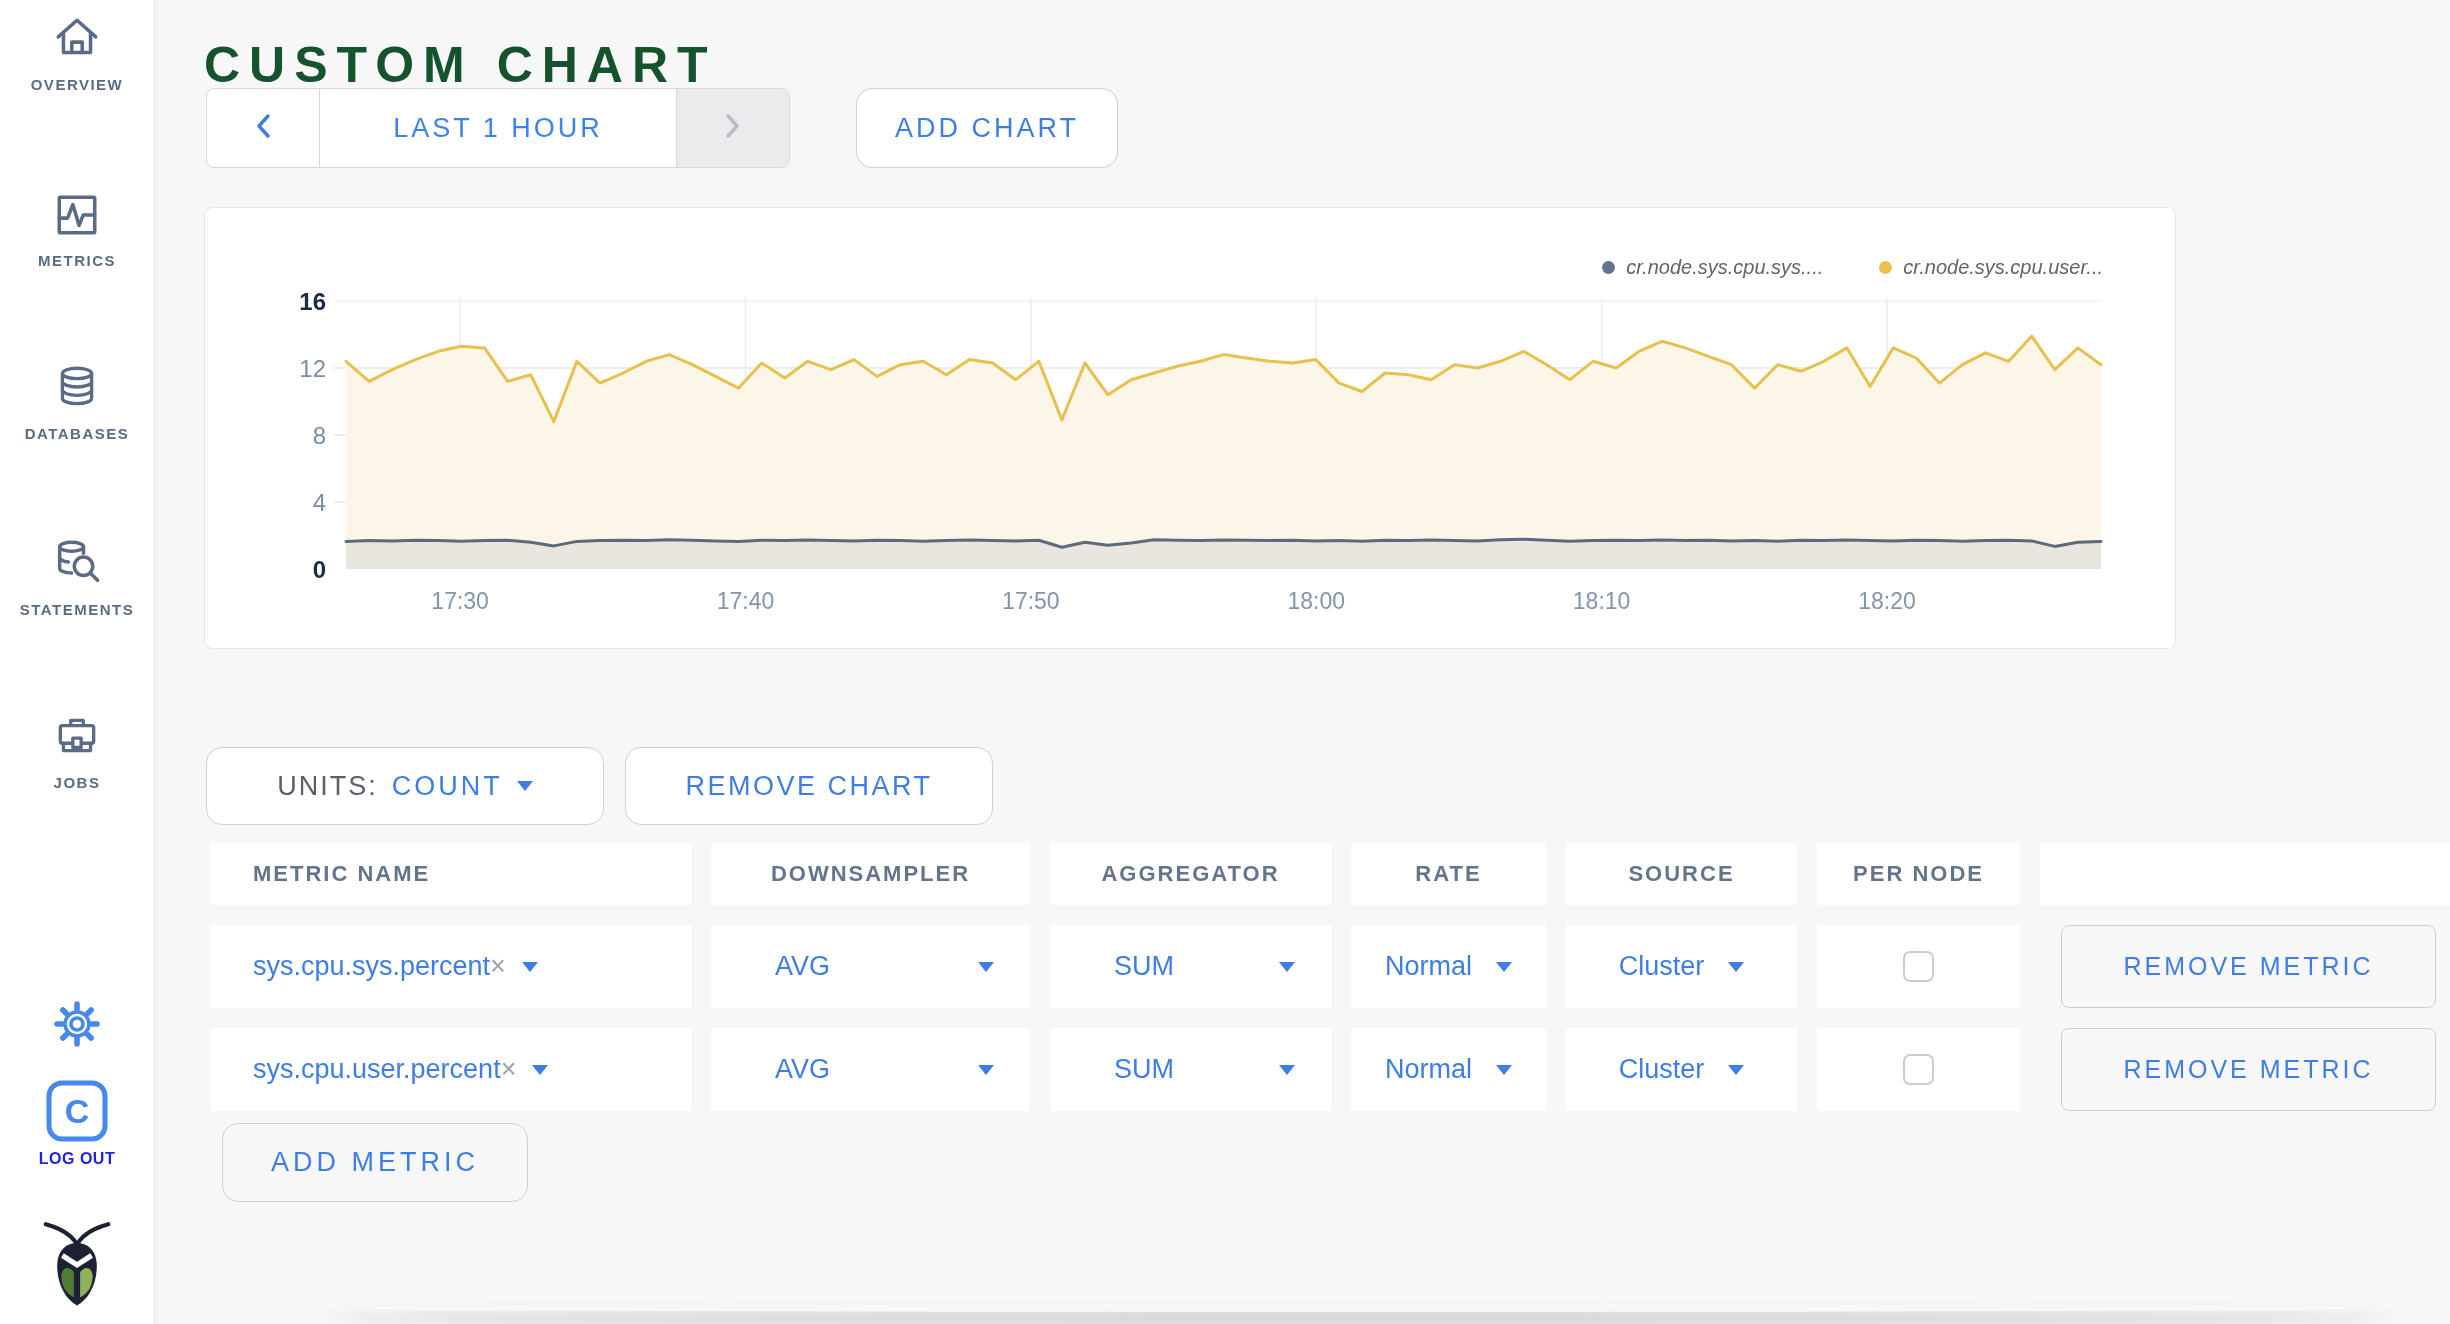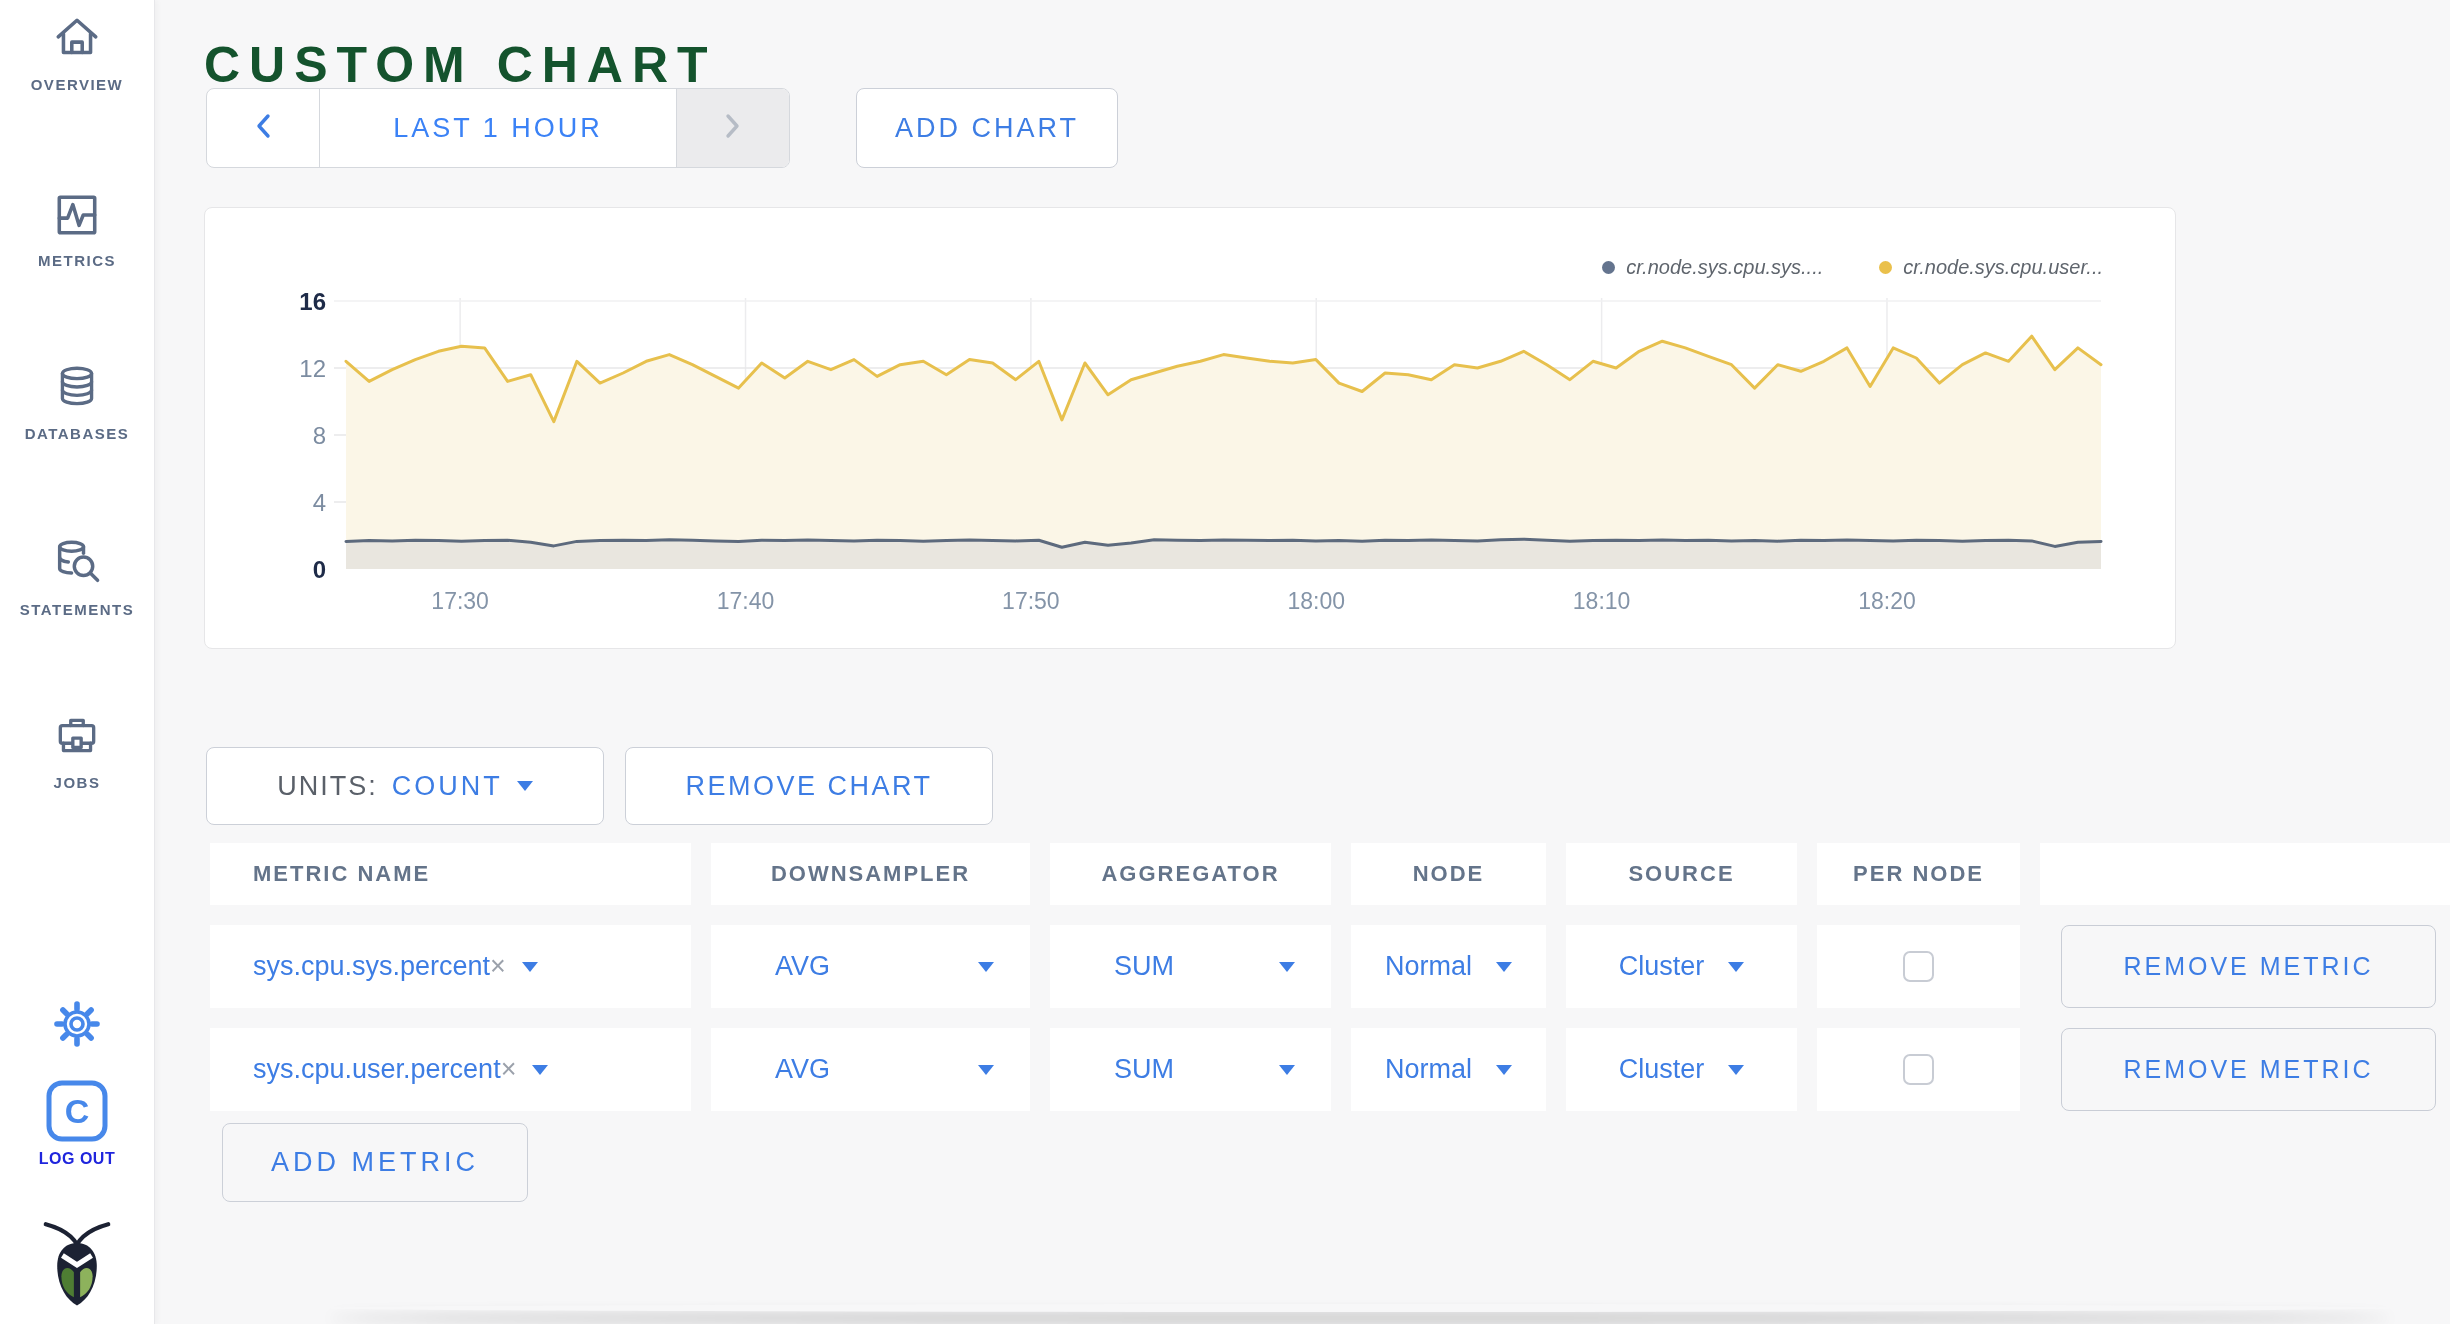--- a/index.html
+++ b/index.html
@@ -15,21 +15,21 @@
   
   .title{position:absolute;left:204px;top:2px;font-size:50px;font-weight:bold;letter-spacing:9px;color:#14532d;}
   .timescale{position:absolute;left:206px;top:88px;width:584px;height:80px;background:#fff;
              border:1px solid #d5d8dd;border-radius:8px;display:flex;overflow:hidden;box-sizing:border-box;}
   .ts-prev{width:112px;display:flex;align-items:center;justify-content:center;cursor:pointer;}
   .ts-label{flex:1;display:flex;align-items:center;justify-content:center;border-left:1px solid #d5d8dd;
             color:#3b82f6;font-size:27px;letter-spacing:3px;cursor:pointer;}
   .ts-next{width:112px;display:flex;align-items:center;justify-content:center;background:#ebebed;
            border-left:1px solid #d5d8dd;cursor:default;}
   .btn{position:absolute;display:flex;align-items:center;justify-content:center;background:#fff;
-       border:1px solid #ccd0d8;border-radius:8px;color:#3d7de4;font-size:27px;letter-spacing:3px;
+       border:1px solid #ccd0d8;border-radius:16px;color:#3d7de4;font-size:27px;letter-spacing:3px;
        cursor:pointer;box-sizing:border-box;}
   .btn.ghost{background:transparent;}
   #add-chart{left:856px;top:88px;width:262px;height:80px;}
   #units-btn{left:206px;top:747px;width:398px;height:78px;gap:14px;}
   #remove-chart{left:625px;top:747px;width:368px;height:78px;letter-spacing:2.5px;}
   #add-metric{left:222px;top:1123px;width:306px;height:79px;letter-spacing:4px;}
   .units-label{color:#5a6069;letter-spacing:2px;}
   .caret{width:0;height:0;border-left:8px solid transparent;border-right:8px solid transparent;
          border-top:10px solid #3d7de4;display:inline-block;}
   
@@ -241,21 +241,21 @@
   </div>
   <div class="btn" id="remove-chart">
     <span>REMOVE CHART</span>
   </div>
 
   <div class="mtable">
 
     <div class="hcell left">METRIC NAME</div>
     <div class="hcell">DOWNSAMPLER</div>
     <div class="hcell">AGGREGATOR</div>
-    <div class="hcell">NODE</div>
+    <div class="hcell">RATE</div>
     <div class="hcell">SOURCE</div>
     <div class="hcell">PER NODE</div>
     <div class="hcell"></div>
 
     <div class="cell mname">
       <span>sys.cpu.sys.percent</span>
       <span class="right">
         <span class="xmark">×</span>
         <span class="caret"></span>
       </span>

